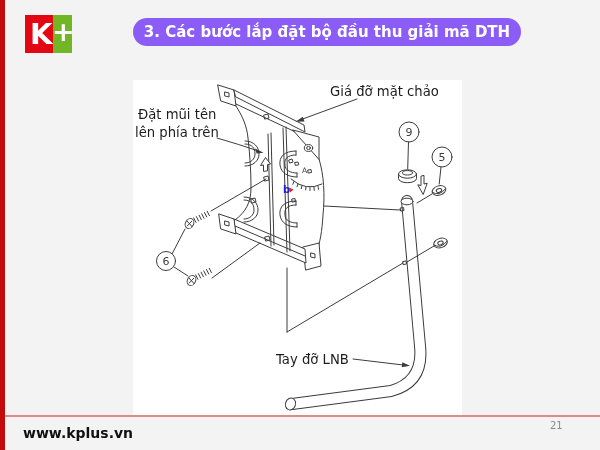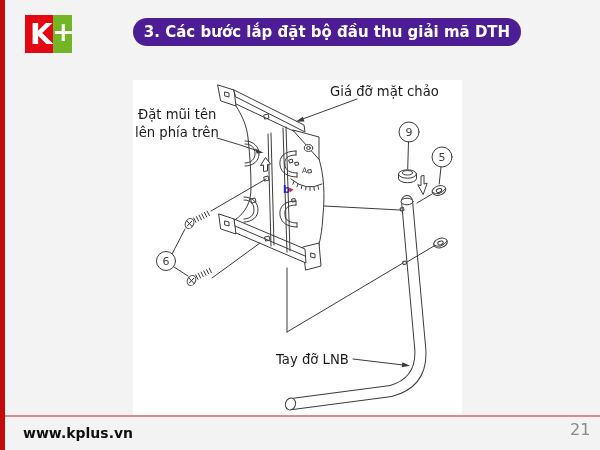--- a/index.html
+++ b/index.html
@@ -7,37 +7,37 @@
   .slide { position:relative; width:600px; height:450px; background:#f4f3f3; overflow:hidden; }
 
   .left-bar { position:absolute; left:0; top:0; width:5px; height:450px; background:#c20b0b; z-index:5; }
 
   .logo { position:absolute; left:25px; top:15px; width:47px; height:38px; display:flex; z-index:3; }
   .logo .red   { width:28px; height:100%; background:#e30613; }
   .logo .green { width:19px; height:100%; background:#72b625; }
   .logo .k { position:absolute; left:5px; top:1px; color:#fff; font-size:29px; font-weight:bold; line-height:36px; }
   .logo .plus { position:absolute; left:27px; top:-2px; color:#fff; font-size:27px; font-weight:bold; line-height:38px; }
 
-  .banner { position:absolute; left:133px; top:18px; width:388px; height:28px; background:#4c1d95;
+  .banner { position:absolute; left:133px; top:18px; width:388px; height:28px; background:#8b5cf6;
             border-radius:14px; color:#fff; font-size:15px; font-weight:bold;
             display:flex; align-items:center; justify-content:center; white-space:nowrap; }
 
   .subtitle { position:absolute; left:23px; top:54px; color:#111; font-size:14.5px; font-weight:bold; white-space:nowrap; }
 
   .canvas { position:absolute; left:133px; top:80px; width:329px; height:335px; background:#ffffff; }
   .canvas svg { display:block; width:329px; height:335px; }
 
   svg text.lbl { font-family:"DejaVu Sans","Liberation Sans",sans-serif; font-size:13.2px; fill:#1c1c1c; }
   svg text.num { font-family:"DejaVu Sans","Liberation Sans",sans-serif; font-size:11px; fill:#3c3c3c; }
   svg text.tiny { font-family:"DejaVu Sans","Liberation Sans",sans-serif; font-size:7.5px; fill:#3c3c3c; }
   svg text.minib { font-family:"DejaVu Sans","Liberation Sans",sans-serif; font-size:10px; font-weight:bold; fill:#2020cc; }
 
   .footer-line { position:absolute; left:0; top:415px; width:600px; height:2px; background:#e08a88; }
   .footer-site { position:absolute; left:23px; top:425px; color:#101010; font-size:14px; font-weight:bold; }
-  .footer-page { position:absolute; left:550px; top:420px; color:#8a8a8a; font-size:16px;margin-left:20px; }
+  .footer-page { position:absolute; left:550px; top:420px; color:#8a8a8a; font-size:10px; }
 </style>
 </head>
 <body>
 
 <div class="slide">
 
   <div class="left-bar"></div>
 
   <div class="logo">
     <div class="red"></div>

